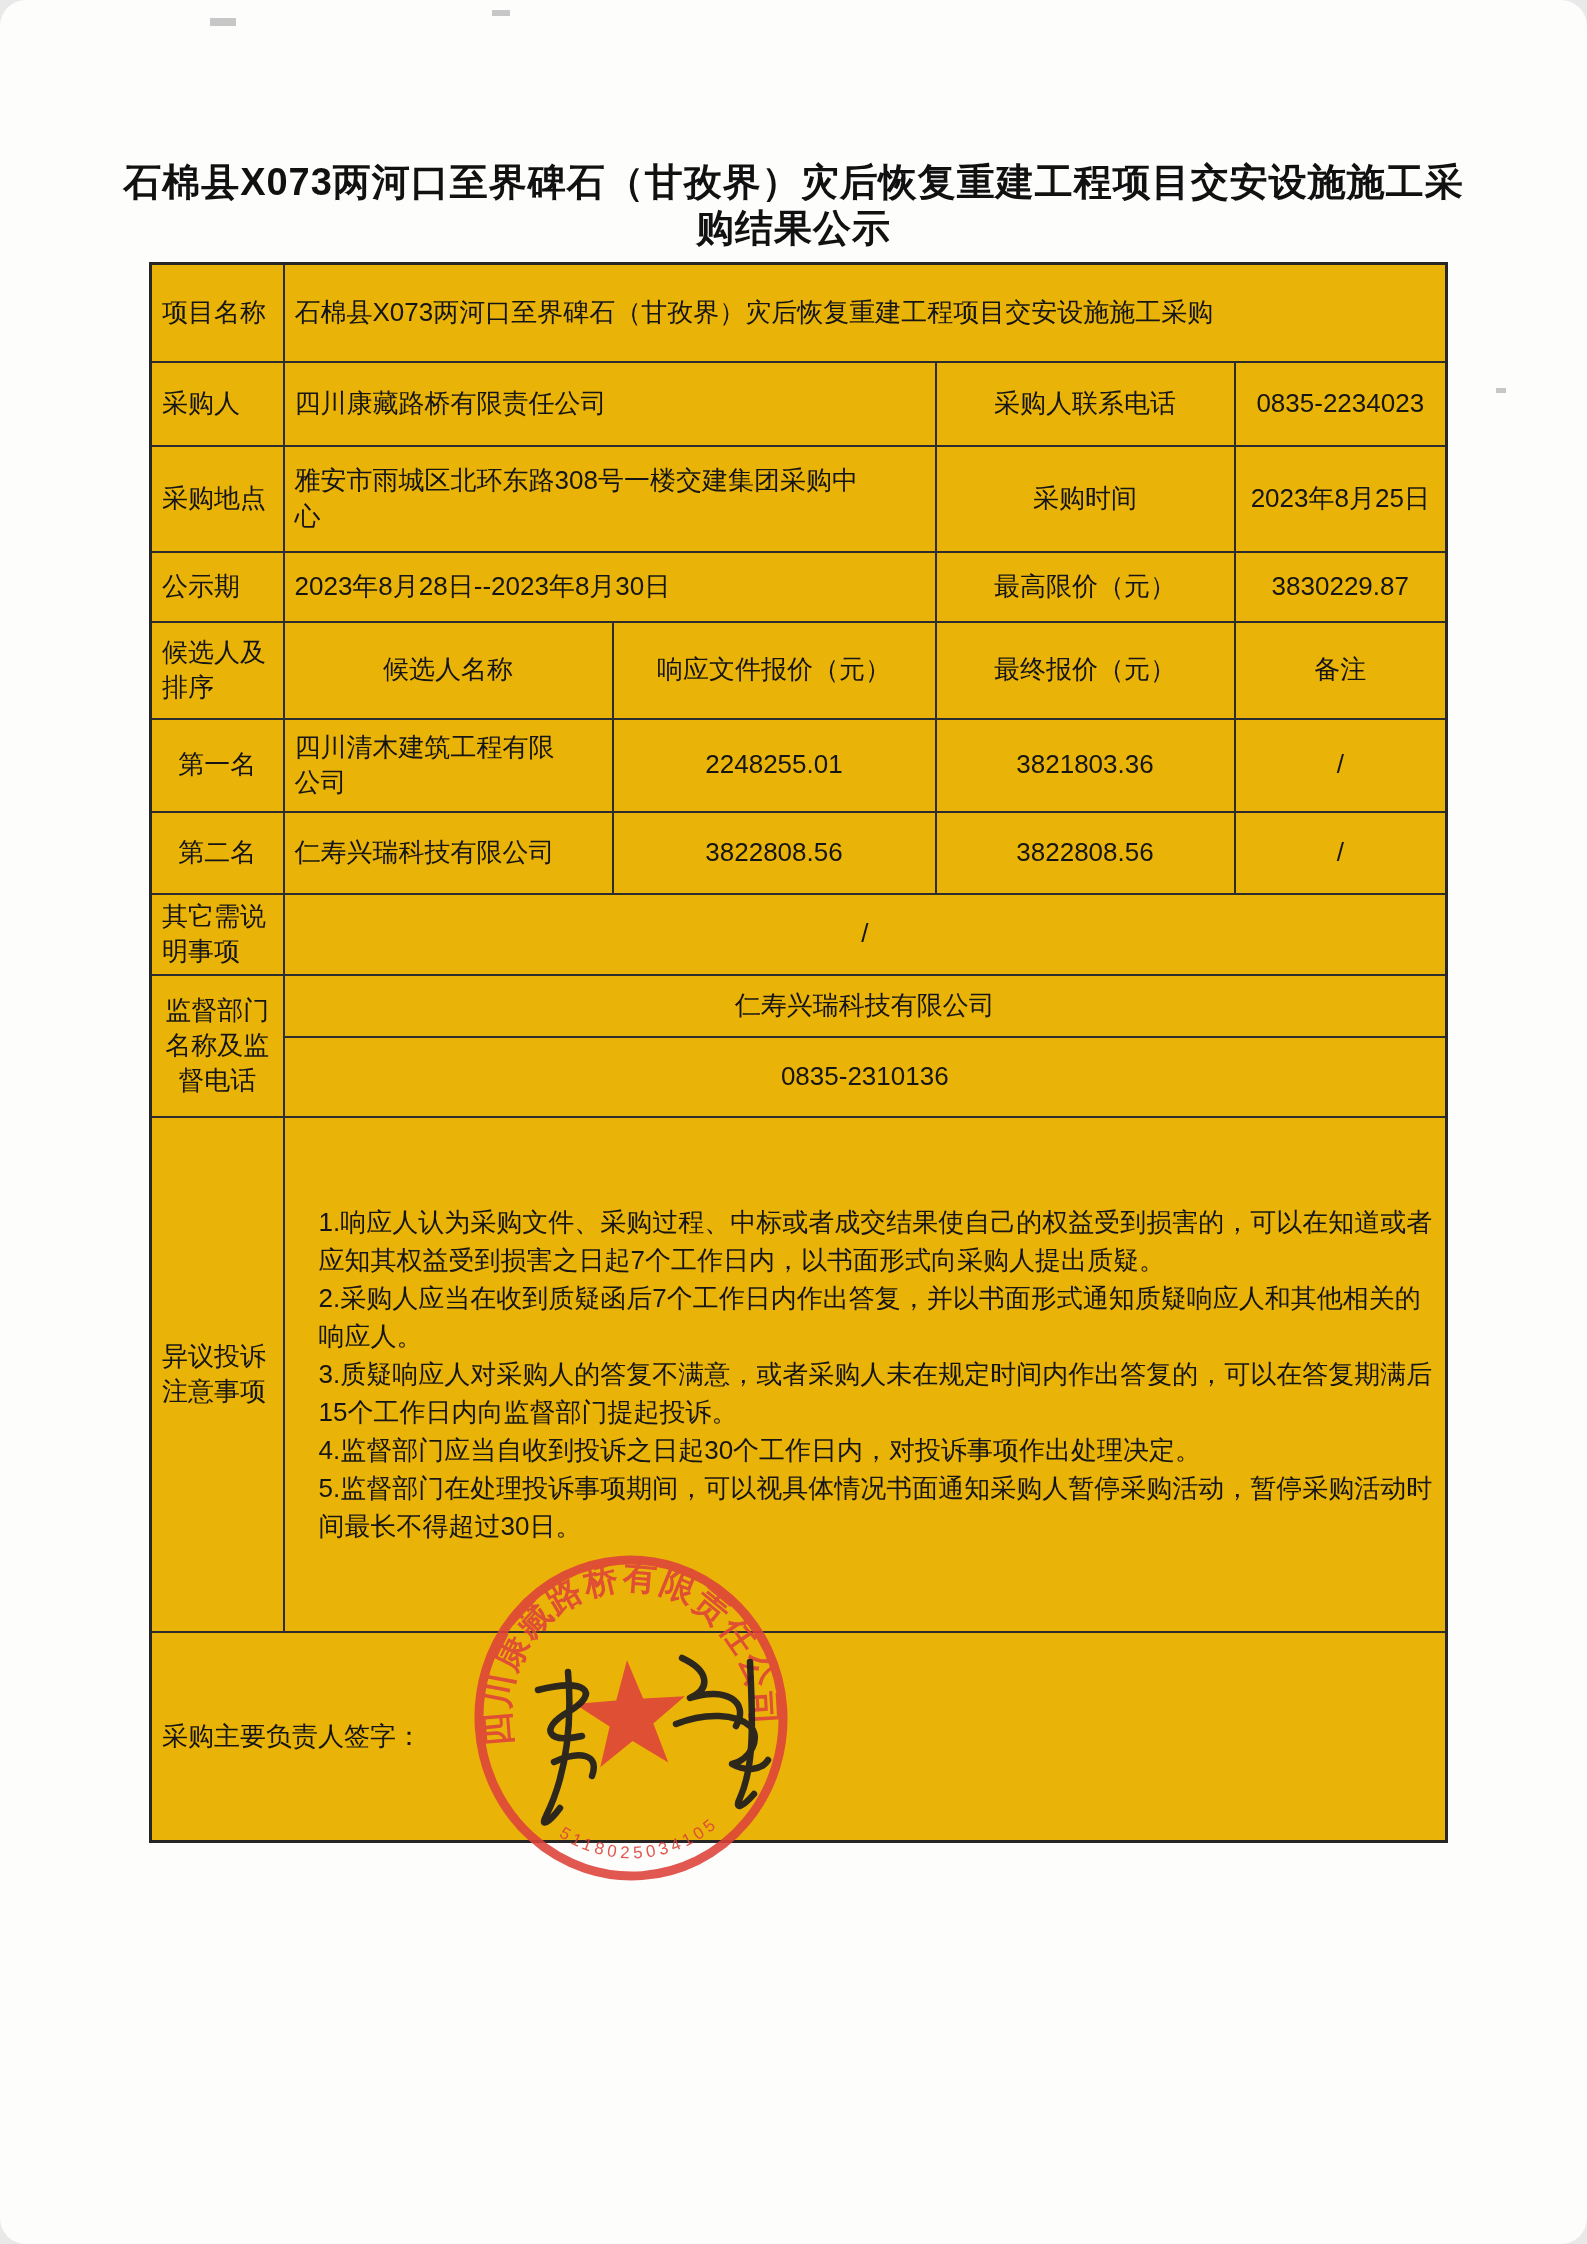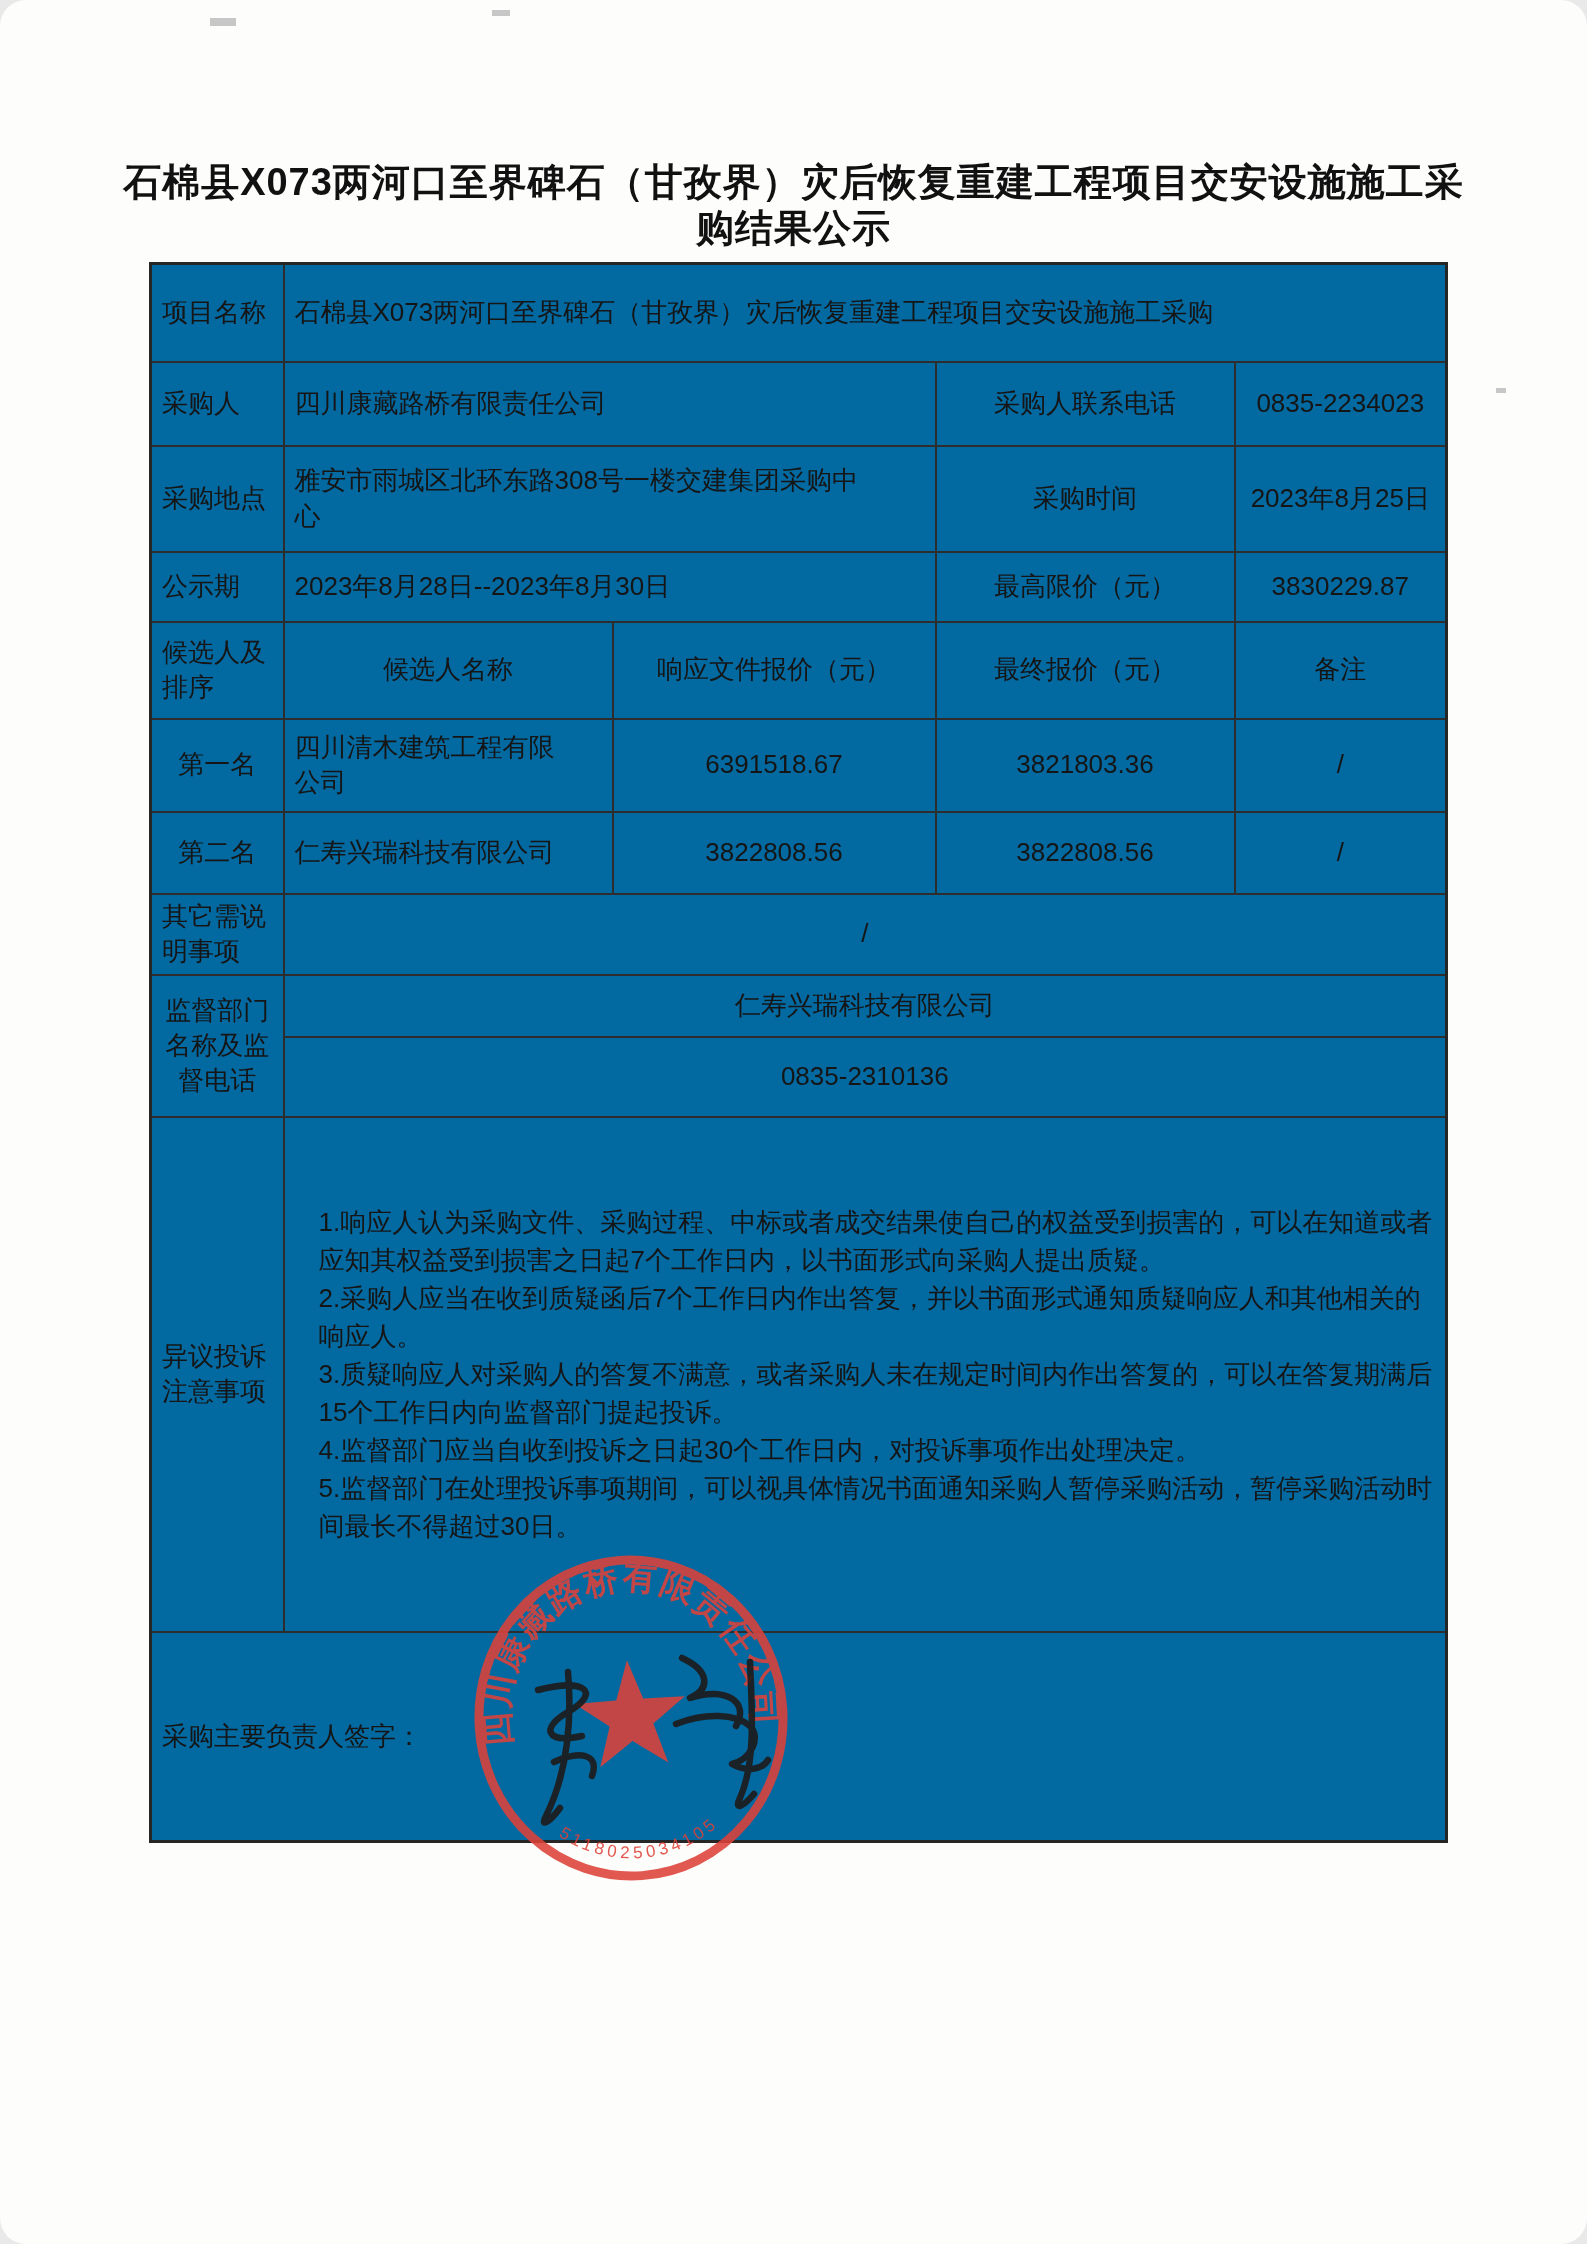--- a/index.html
+++ b/index.html
@@ -21,21 +21,21 @@
     line-height:1.2;
     letter-spacing:1px;
     color:#111;
   }
   table.doc{
     position:absolute;
     top:262px;left:149px;
     width:1296px;
     border-collapse:collapse;
     table-layout:fixed;
-    background:#0369a1;
+    background:#eab308;
   }
   table.doc td{
     border:2.6px solid #2d2d2d;
     font-size:26px;
     line-height:1.35;
     padding:4px 10px;
     vertical-align:middle;
     word-break:break-all;
     color:#151515;
   }
@@ -102,21 +102,21 @@
       <td class="l lbl">候选人及排序</td>
       <td class="c">候选人名称</td>
       <td class="c">响应文件报价（元）</td>
       <td class="c">最终报价（元）</td>
       <td class="c">备注</td>
     </tr>
 
     <tr style="height:93px">
       <td class="c">第一名</td>
       <td class="l"><span class="limit" style="max-width:278px">四川清木建筑工程有限公司</span></td>
-      <td class="c">6391518.67</td>
+      <td class="c">2248255.01</td>
       <td class="c">3821803.36</td>
       <td class="c">/</td>
     </tr>
 
     <tr style="height:82px">
       <td class="c">第二名</td>
       <td class="l">仁寿兴瑞科技有限公司</td>
       <td class="c">3822808.56</td>
       <td class="c">3822808.56</td>
       <td class="c">/</td>

